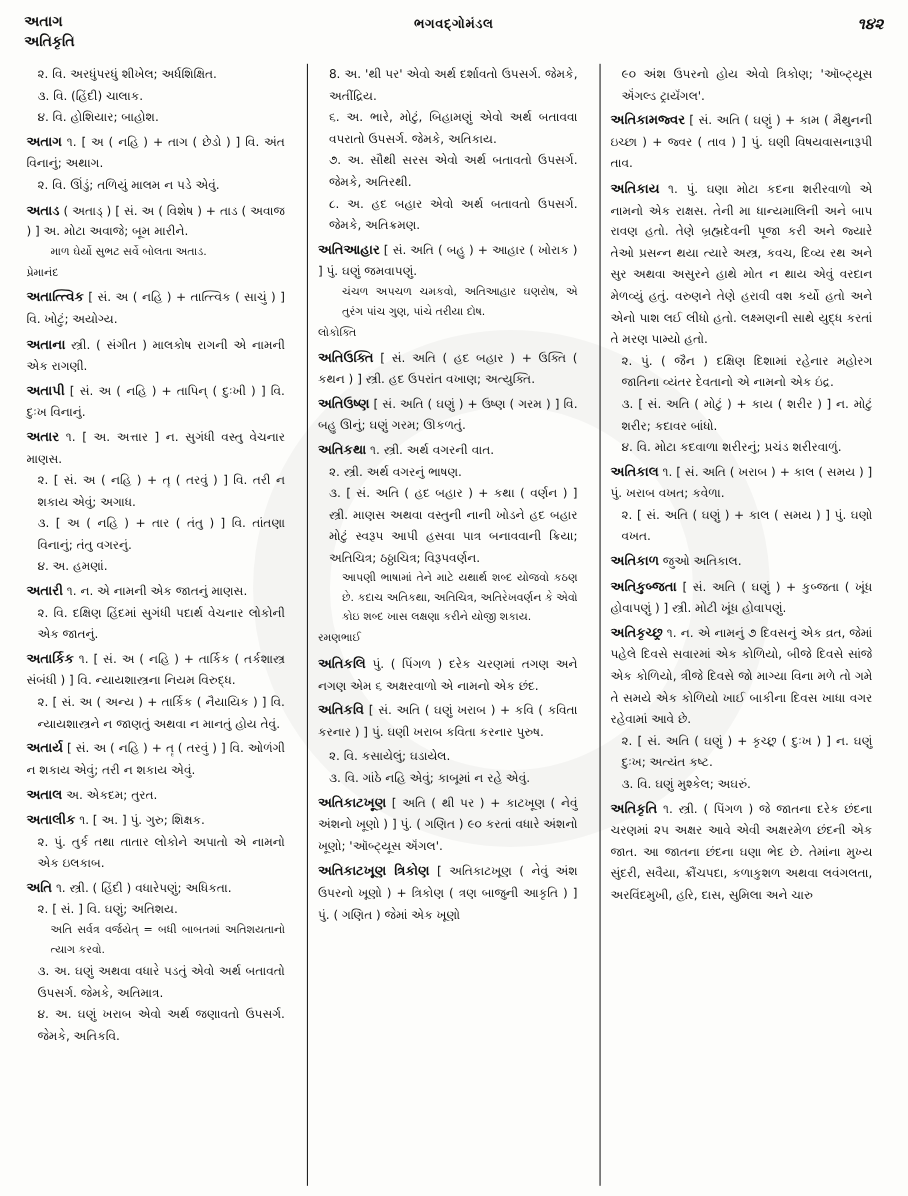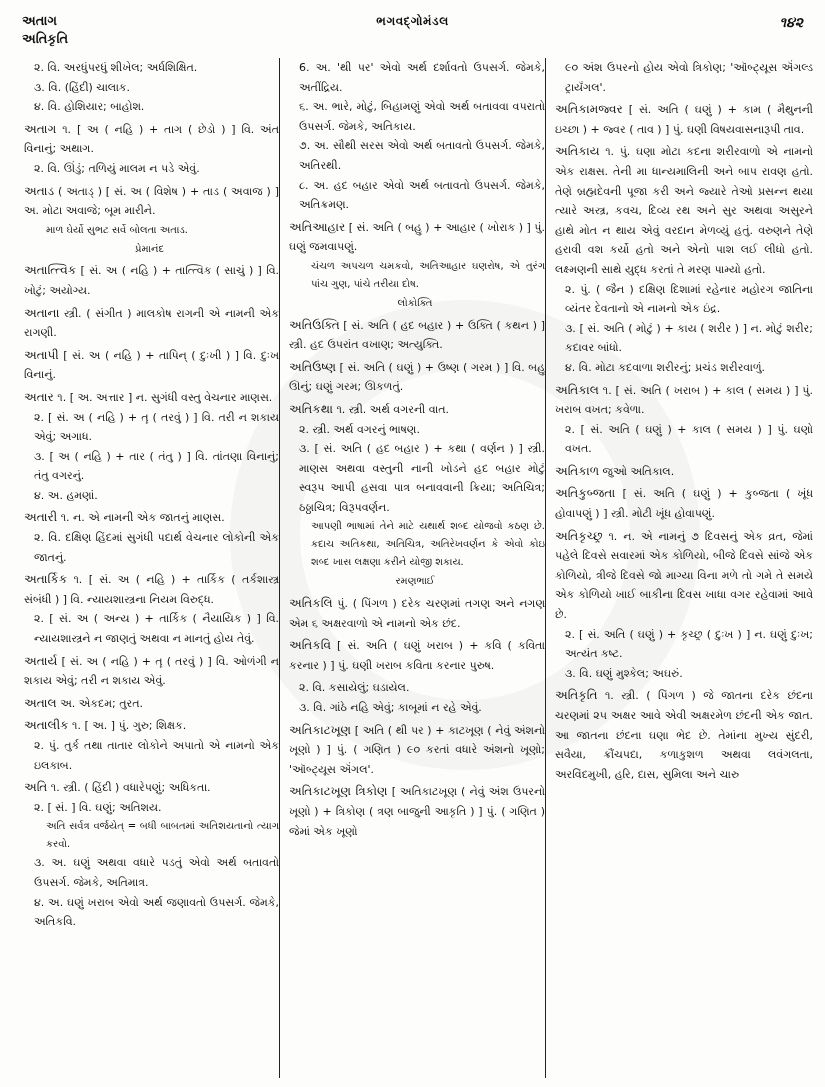--- a/index.html
+++ b/index.html
@@ -11,29 +11,29 @@
   .watermark {
     position:absolute; left:230px; top:300px; width:470px; height:470px;
     border-radius:50%; border:70px solid rgba(0,0,0,0.035); box-sizing:border-box;
     pointer-events:none;
   }
   .header { position:absolute; top:0; left:0; width:825px; height:58px; }
   .guide { position:absolute; left:22px; top:12px; font-size:13px; font-weight:bold; line-height:18px; }
   .title { position:absolute; left:0; right:0; top:14px; text-align:center; font-size:12px; font-weight:bold; letter-spacing:0.5px; }
   .pageno { position:absolute; right:22px; top:14px; font-size:14px; font-weight:bold;font-style:italic; }
   .cols { position:absolute; top:58px; left:18px; width:795px; height:1020px; display:flex; }
-  .col { box-sizing:border-box; padding:0 0 0 6px; font-size:11px; line-height:19.6px; }
+  .col { box-sizing:border-box; padding:0 20px 0 6px; font-size:11px; line-height:19.6px; }
   .col1 { width:262px; border-right:1.5px solid #222; }
   .col2 { width:266px; border-right:1.5px solid #222; padding-left:9px; }
   .col3 { width:267px; padding-left:9px; }
   .entry { margin:0 0 3px 0; text-align:justify; }
-  .hw { font-weight:normal; font-size:12px; }
+  .hw { font-weight:bold; font-size:12px; }
   .sense { padding-left:10px; text-align:justify; }
   .quote { padding-left:22px; font-size:10px; line-height:18px; }
-  .cite { text-align:center; font-size:10px; padding-right:4px; }
+  .cite { text-align:left; font-size:10px; padding-right:4px; }
   .body-text { text-align:justify; }
 </style>
 </head>
 <body>
 
 <div class="watermark"></div>
 
 <div class="header">
   <div class="guide">
     <div>અતાગ</div>
@@ -95,21 +95,21 @@
       <div class="entry">
         <div class="body-text"><span class="hw">અતિ</span> <span>૧. સ્ત્રી. ( હિંદી ) વધારેપણું; અધિકતા.</span></div>
         <div class="sense">૨. [ સં. ] વિ. ઘણું; અતિશય.</div>
         <div class="quote">અતિ સર્વત્ર વર્જયેત્ = બધી બાબતમાં અતિશયતાનો ત્યાગ કરવો.</div>
         <div class="sense">૩. અ. ઘણું અથવા વધારે પડતું એવો અર્થ બતાવતો ઉપસર્ગ. જેમકે, અતિમાત્ર.</div>
         <div class="sense">૪. અ. ઘણું ખરાબ એવો અર્થ જણાવતો ઉપસર્ગ. જેમકે, અતિકવિ.</div>
       </div>
     </div>
   <div class="col col2">
       <div class="entry">
-        <div class="sense">6. અ. 'થી પર' એવો અર્થ દર્શાવતો ઉપસર્ગ. જેમકે, અતીંદ્રિય.</div>
+        <div class="sense">8. અ. 'થી પર' એવો અર્થ દર્શાવતો ઉપસર્ગ. જેમકે, અતીંદ્રિય.</div>
         <div class="sense">૬. અ. ભારે, મોટું, બિહામણું એવો અર્થ બતાવવા વપરાતો ઉપસર્ગ. જેમકે, અતિકાય.</div>
         <div class="sense">૭. અ. સૌથી સરસ એવો અર્થ બતાવતો ઉપસર્ગ. જેમકે, અતિરથી.</div>
         <div class="sense">૮. અ. હદ બહાર એવો અર્થ બતાવતો ઉપસર્ગ. જેમકે, અતિક્રમણ.</div>
       </div>
       <div class="entry">
         <div class="body-text"><span class="hw">અતિઆહાર</span> <span>[ સં. અતિ ( બહુ ) + આહાર ( ખોરાક ) ] પું. ઘણું જમવાપણું.</span></div>
         <div class="quote">ચંચળ અપચળ ચમકવો, અતિઆહાર ઘણરોષ, એ તુરંગ પાંચ ગુણ, પાંચે તરીયા દોષ.</div>
         <div class="cite">લોકોક્તિ</div>
       </div>
       <div class="entry">

